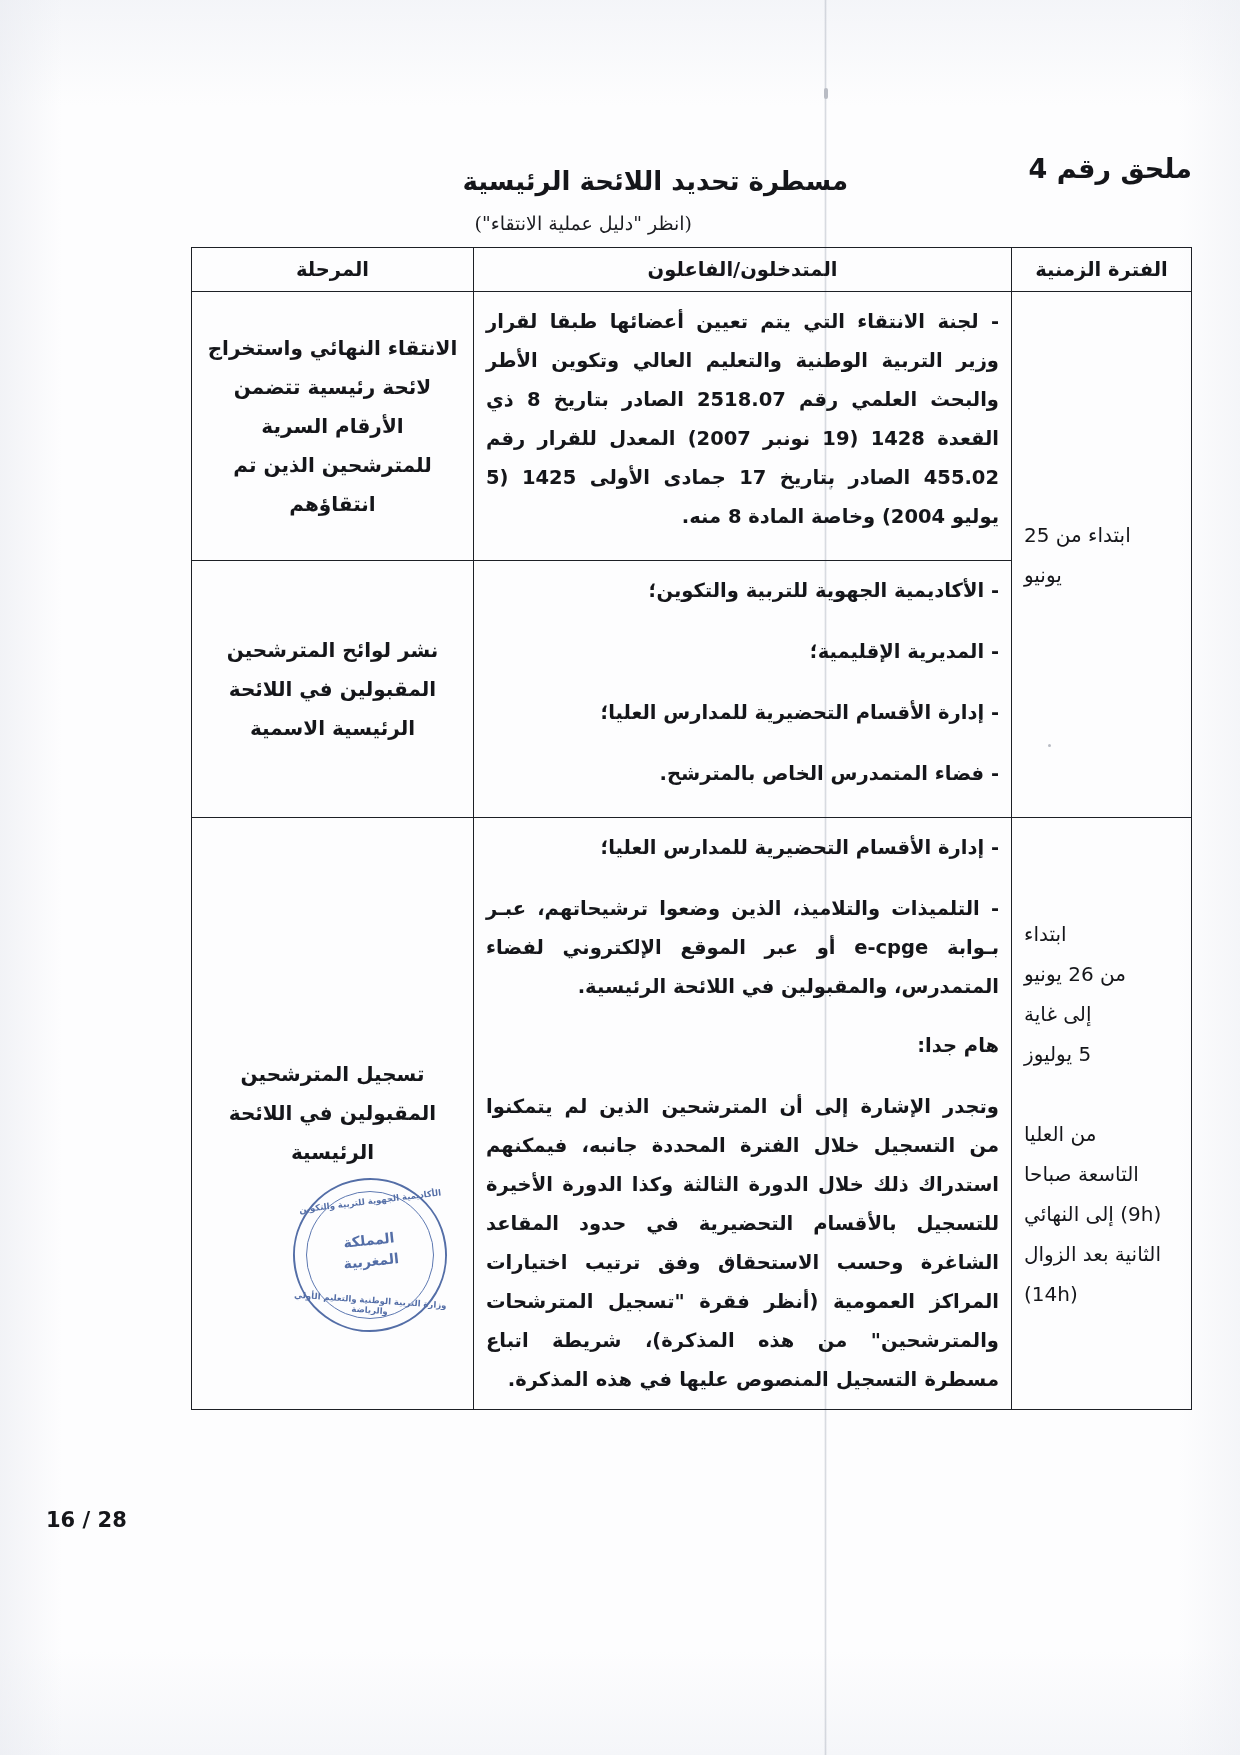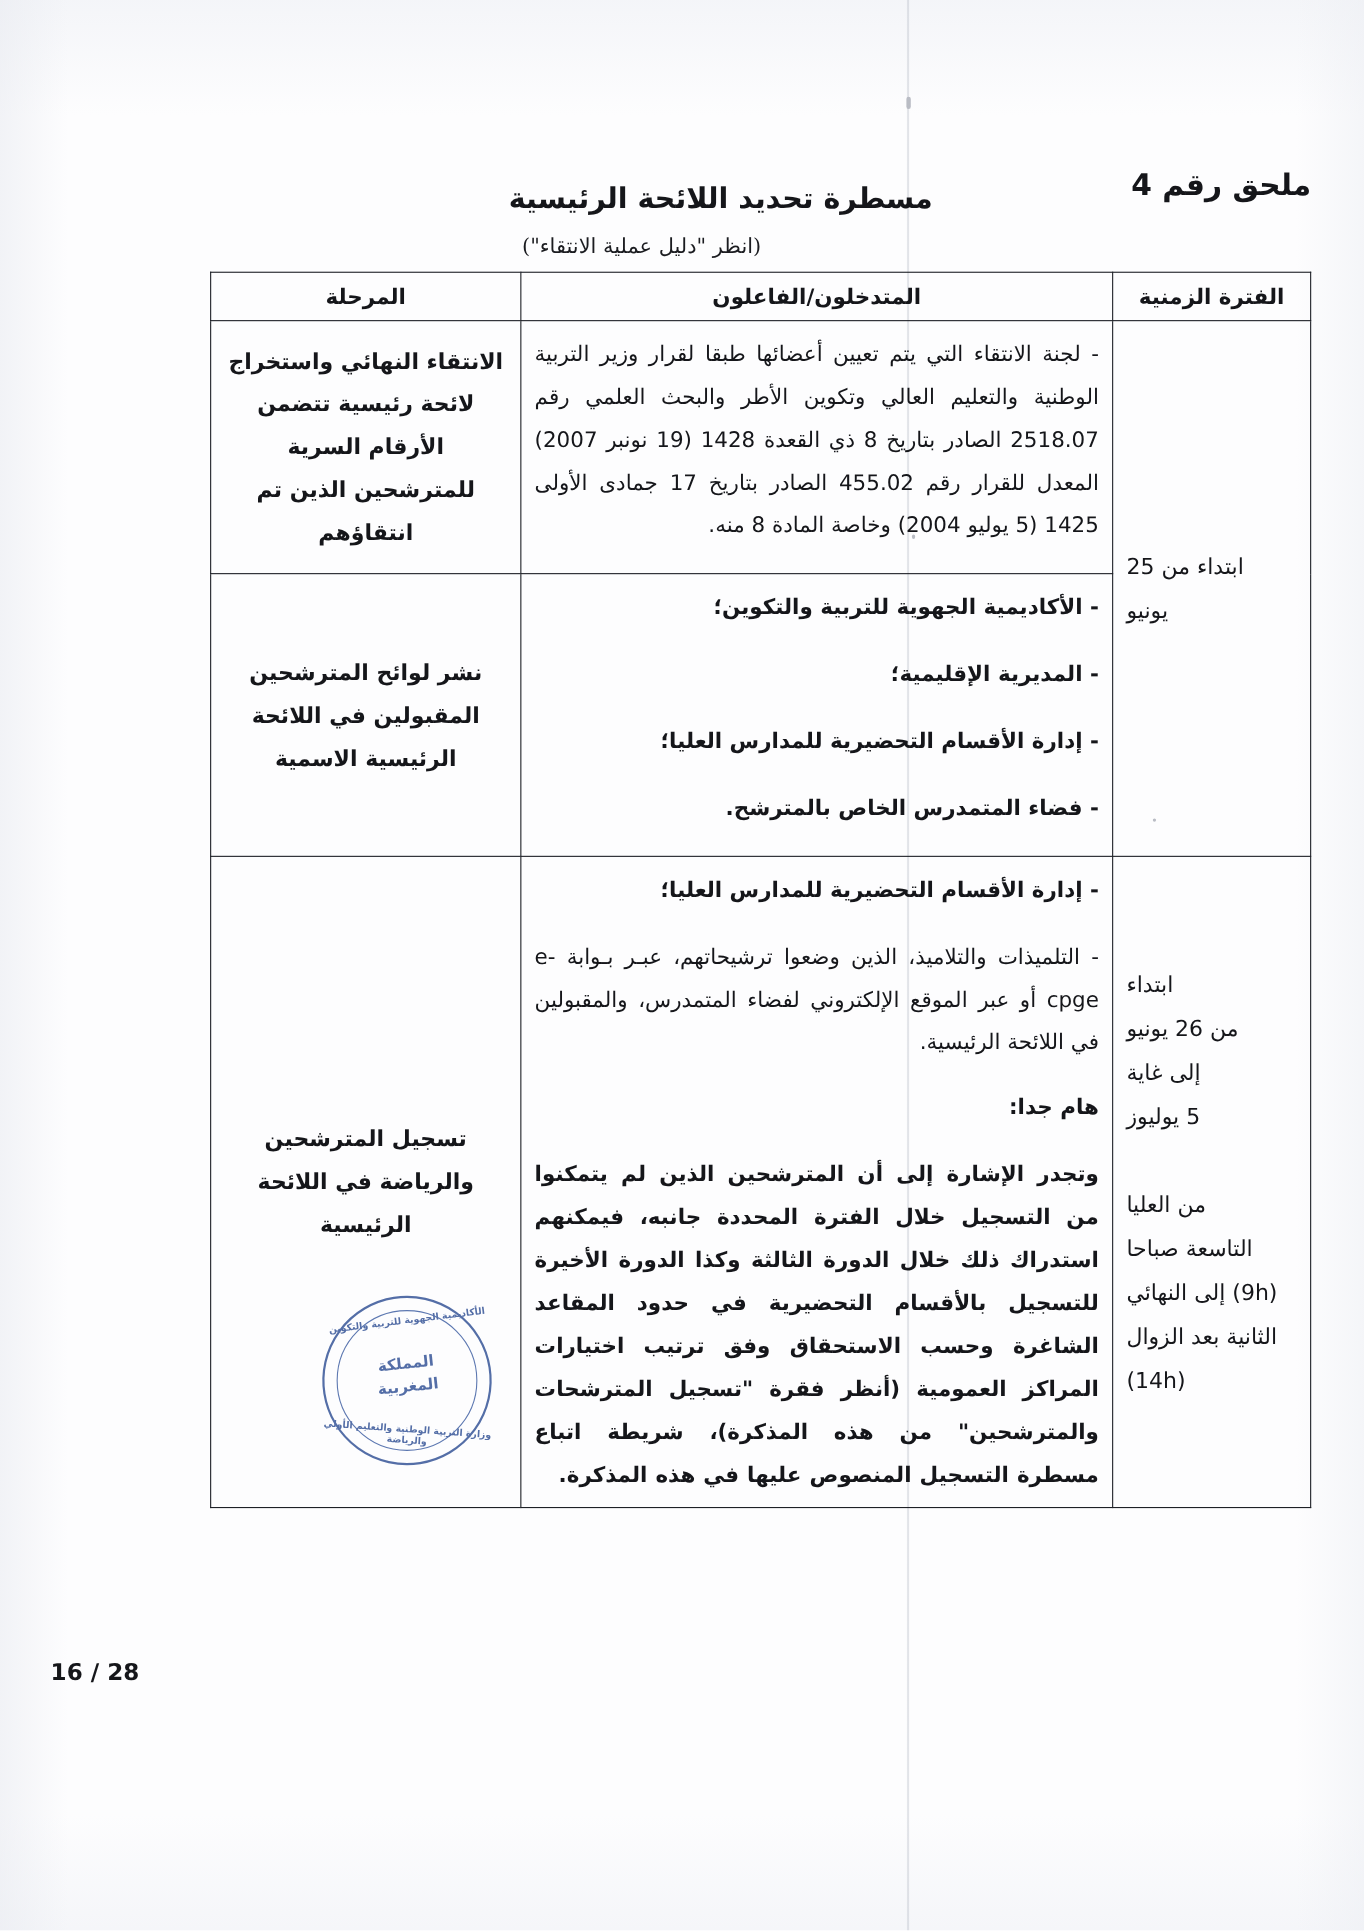--- a/index.html
+++ b/index.html
@@ -125,21 +125,21 @@
   }
   td.actors p { margin: 0 0 0 0; }
   td.actors p.bullet {
     font-weight: bold;
     text-align: right;
     margin-bottom: 22px;
     white-space: normal;
   }
   td.actors p.bullet:last-child { margin-bottom: 14px; }
   td.actors p.para {
-    font-weight: normal;
+    font-weight: bold;
     text-align: justify;
     text-align-last: right;
     margin-bottom: 14px;
   }
   td.actors p.warn {
     font-weight: bold;
     text-align: center;
     margin: 20px 0 22px 0;
   }
   td.actors p.justified {
@@ -273,21 +273,21 @@
             <span class="ln">الثانية بعد الزوال</span>
             <span class="ln">(14h)</span>
           </div>
         </td>
         <td class="actors">
           <p class="bullet">- إدارة الأقسام التحضيرية للمدارس العليا؛</p>
           <p class="para">- التلميذات والتلاميذ، الذين وضعوا ترشيحاتهم، عبـر بـوابة e-cpge أو عبر الموقع الإلكتروني لفضاء المتمدرس، والمقبولين في اللائحة الرئيسية.</p>
           <p class="warn">هام جدا:</p>
           <p class="justified">وتجدر الإشارة إلى أن المترشحين الذين لم يتمكنوا من التسجيل خلال الفترة المحددة جانبه، فيمكنهم استدراك ذلك خلال الدورة الثالثة وكذا الدورة الأخيرة للتسجيل بالأقسام التحضيرية في حدود المقاعد الشاغرة وحسب الاستحقاق وفق ترتيب اختيارات المراكز العمومية (أنظر فقرة "تسجيل المترشحات والمترشحين" من هذه المذكرة)، شريطة اتباع مسطرة التسجيل المنصوص عليها في هذه المذكرة.</p>
         </td>
-        <td class="stage">تسجيل المترشحين والرياضة في اللائحة الرئيسية</td>
+        <td class="stage">تسجيل المترشحين المقبولين في اللائحة الرئيسية</td>
       </tr>
     </tbody>
   </table>
 
   <div class="stamp">
     <div class="ring"></div>
     <div class="ring2"></div>
     <div class="txt-top">الأكاديمية الجهوية للتربية والتكوين</div>
     <div class="core">
       <div>المملكة</div>

